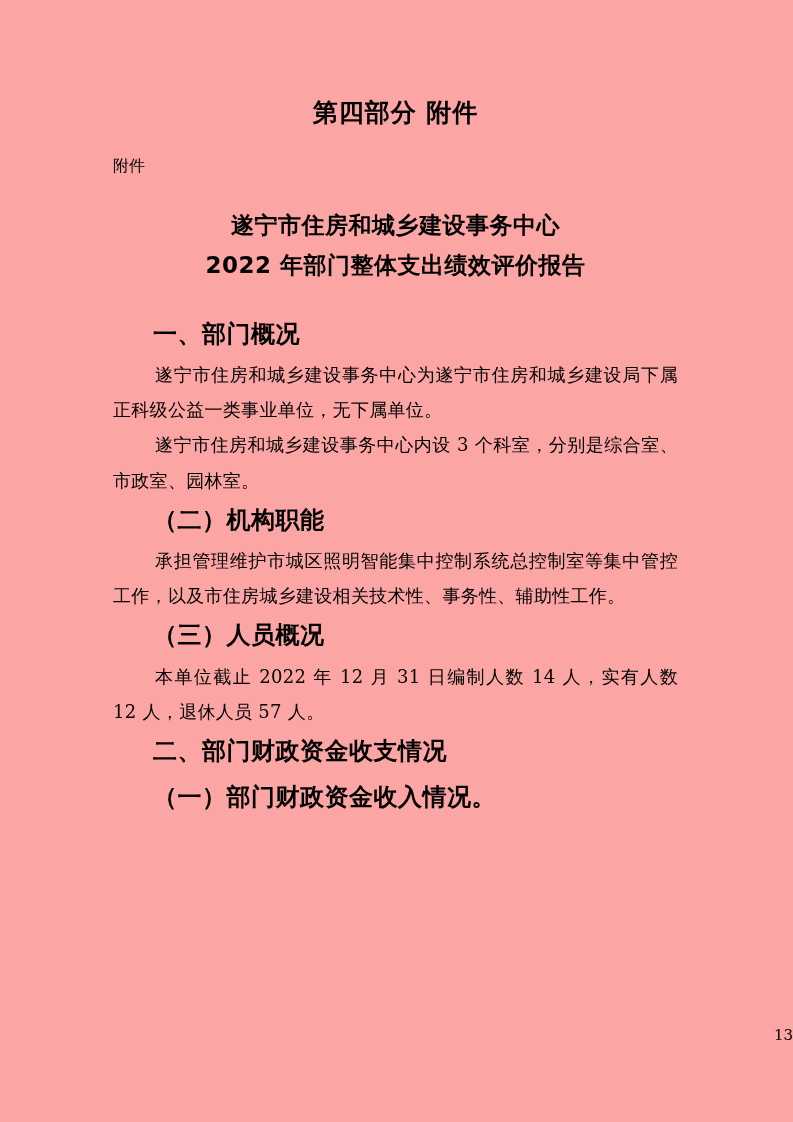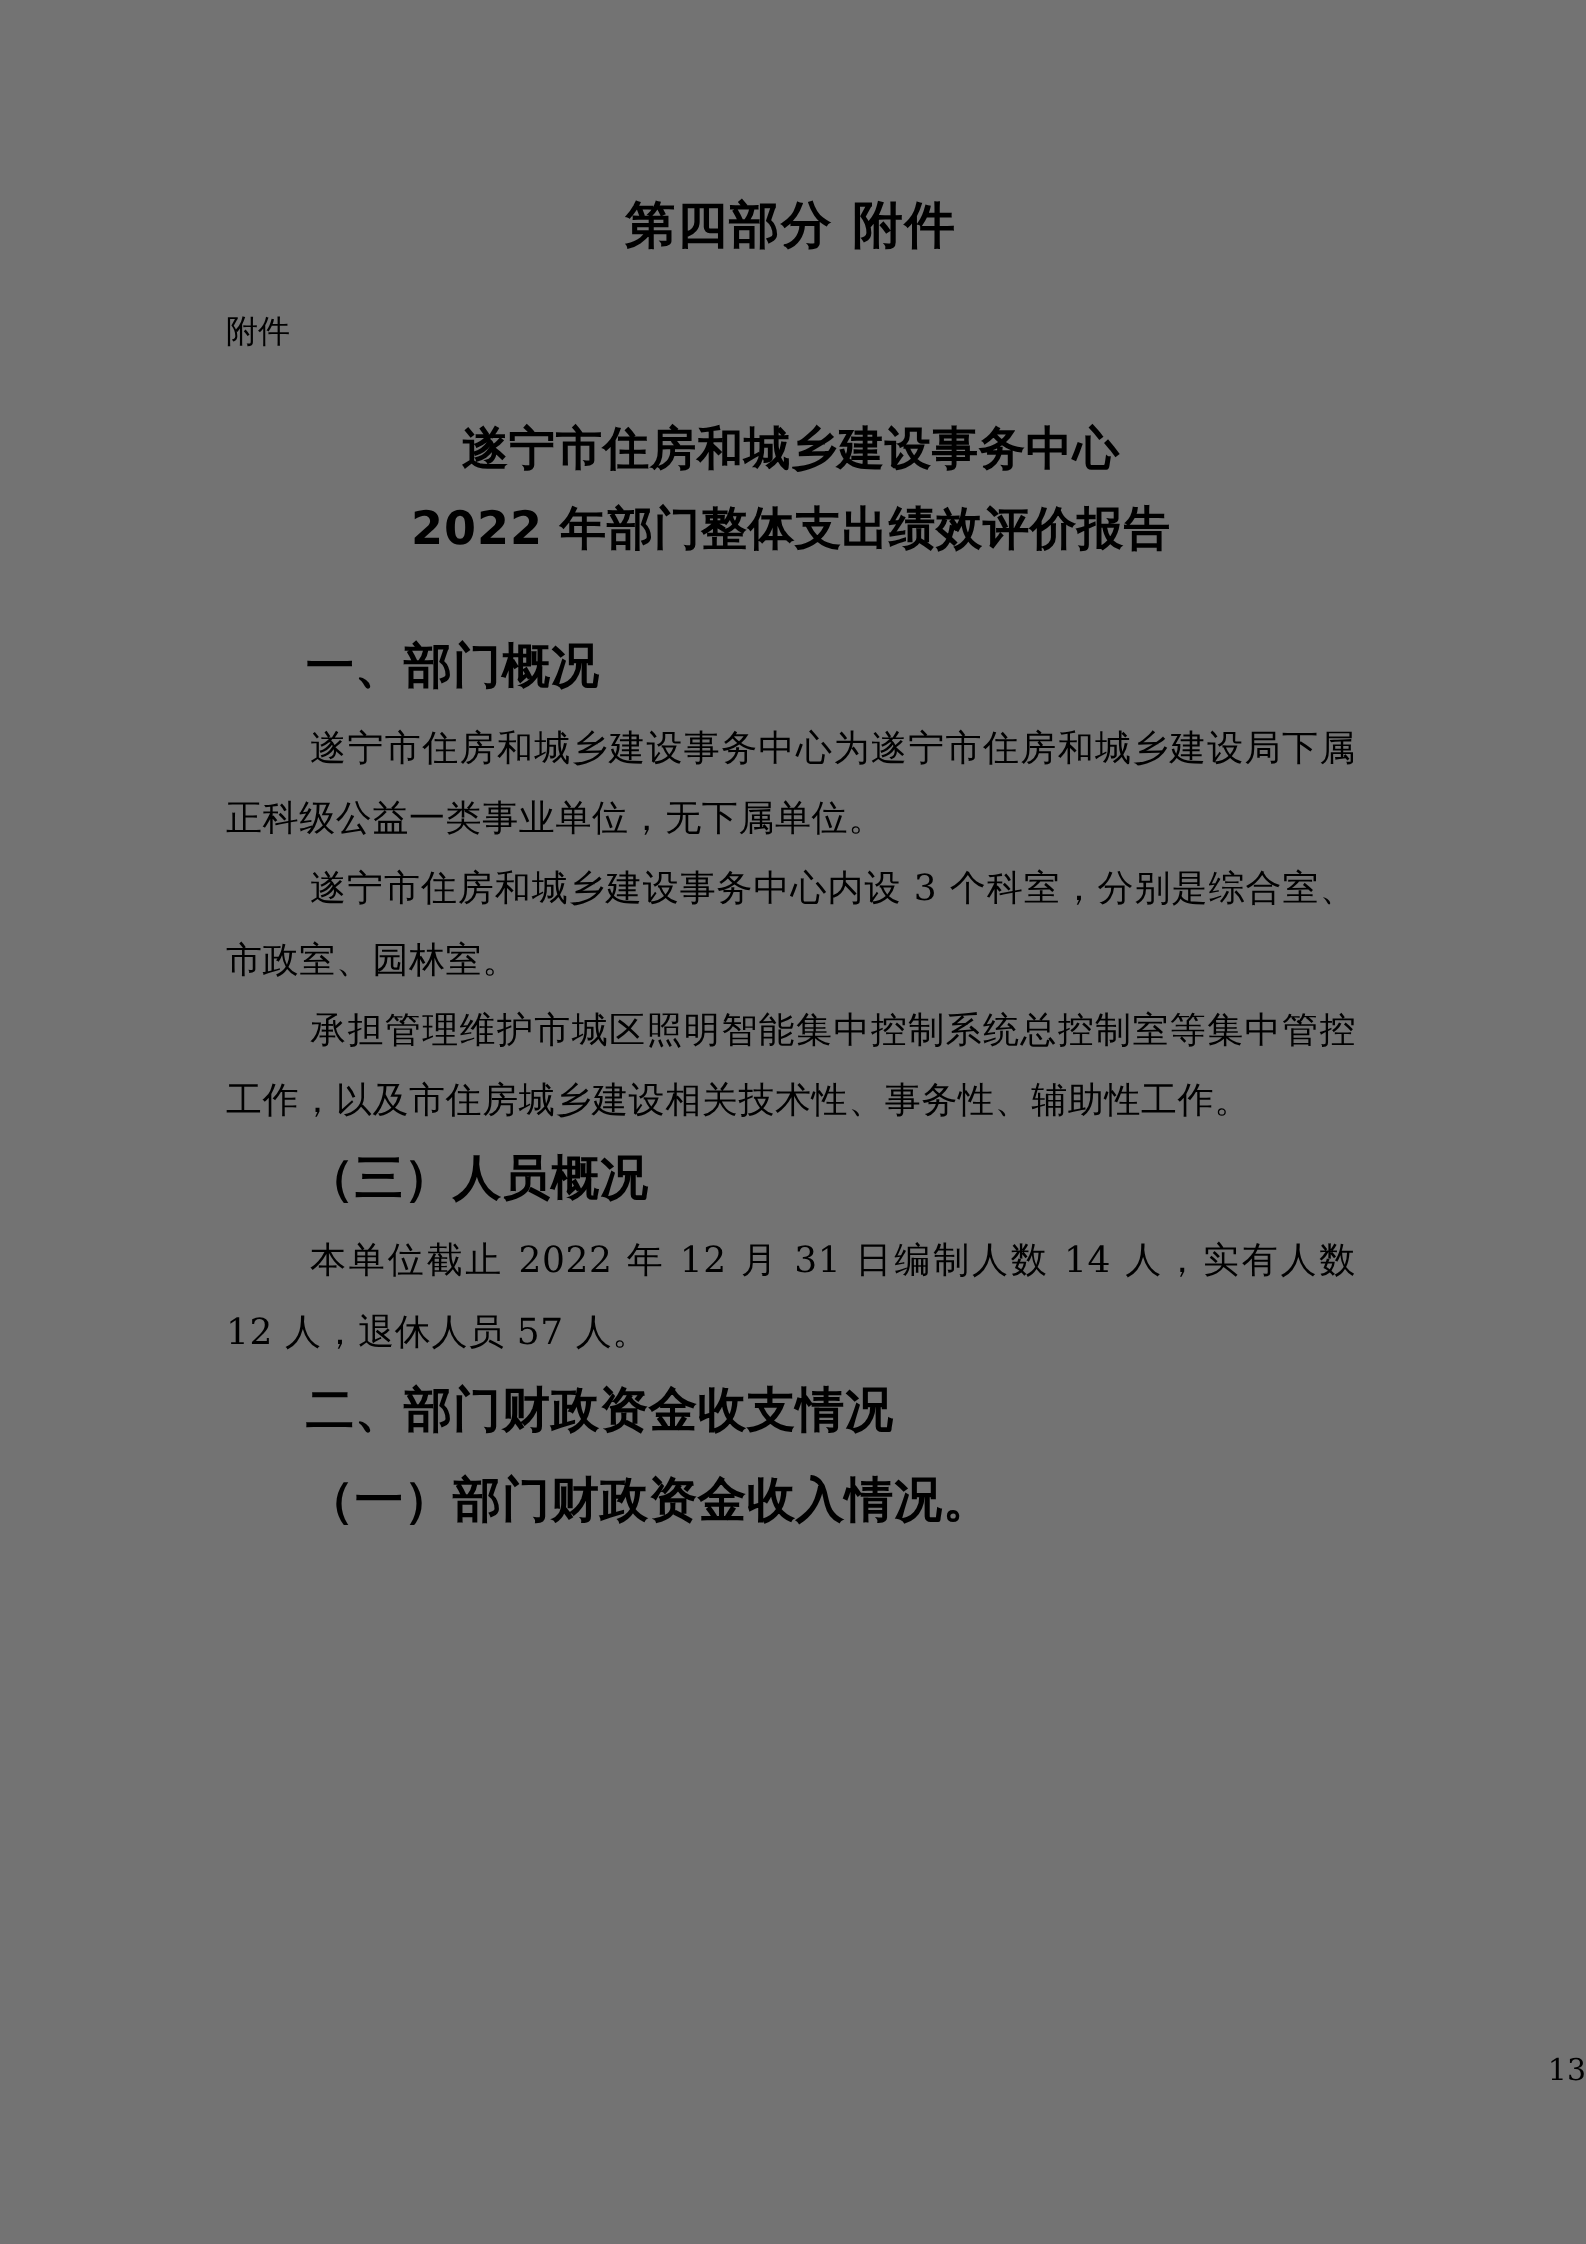--- a/index.html
+++ b/index.html
@@ -7,21 +7,21 @@
     padding: 0;
     background: #ffffff;
   }
   body {
     font-family: "DejaVu Sans", sans-serif;
   }
   .page {
     position: relative;
     width: 793px;
     height: 1122px;
-    background: #737373;
+    background: #fca5a5;
     box-sizing: border-box;
     overflow: hidden;
   }
   .content {
     position: absolute;
     left: 113px;
     top: 0;
     width: 565px;
   }
 
@@ -106,20 +106,21 @@
 
     <div class="doc-title">2022 年部门整体支出绩效评价报告</div>
 
     <div class="section-heading gap-top">一、部门概况</div>
 
 
     <div class="para">遂宁市住房和城乡建设事务中心为遂宁市住房和城乡建设局下属正科级公益一类事业单位，无下属单位。</div>
 
     <div class="para">遂宁市住房和城乡建设事务中心内设 3 个科室，分别是综合室、市政室、园林室。</div>
 
+    <div class="section-heading">（二）机构职能</div>
 
     <div class="para">承担管理维护市城区照明智能集中控制系统总控制室等集中管控工作，以及市住房城乡建设相关技术性、事务性、辅助性工作。</div>
 
     <div class="section-heading">（三）人员概况</div>
 
     <div class="para">本单位截止 2022 年 12 月 31 日编制人数 14 人，实有人数 12 人，退休人员 57 人。</div>
 
     <div class="section-heading">二、部门财政资金收支情况</div>
 
     <div class="section-heading">（一）部门财政资金收入情况。</div>

